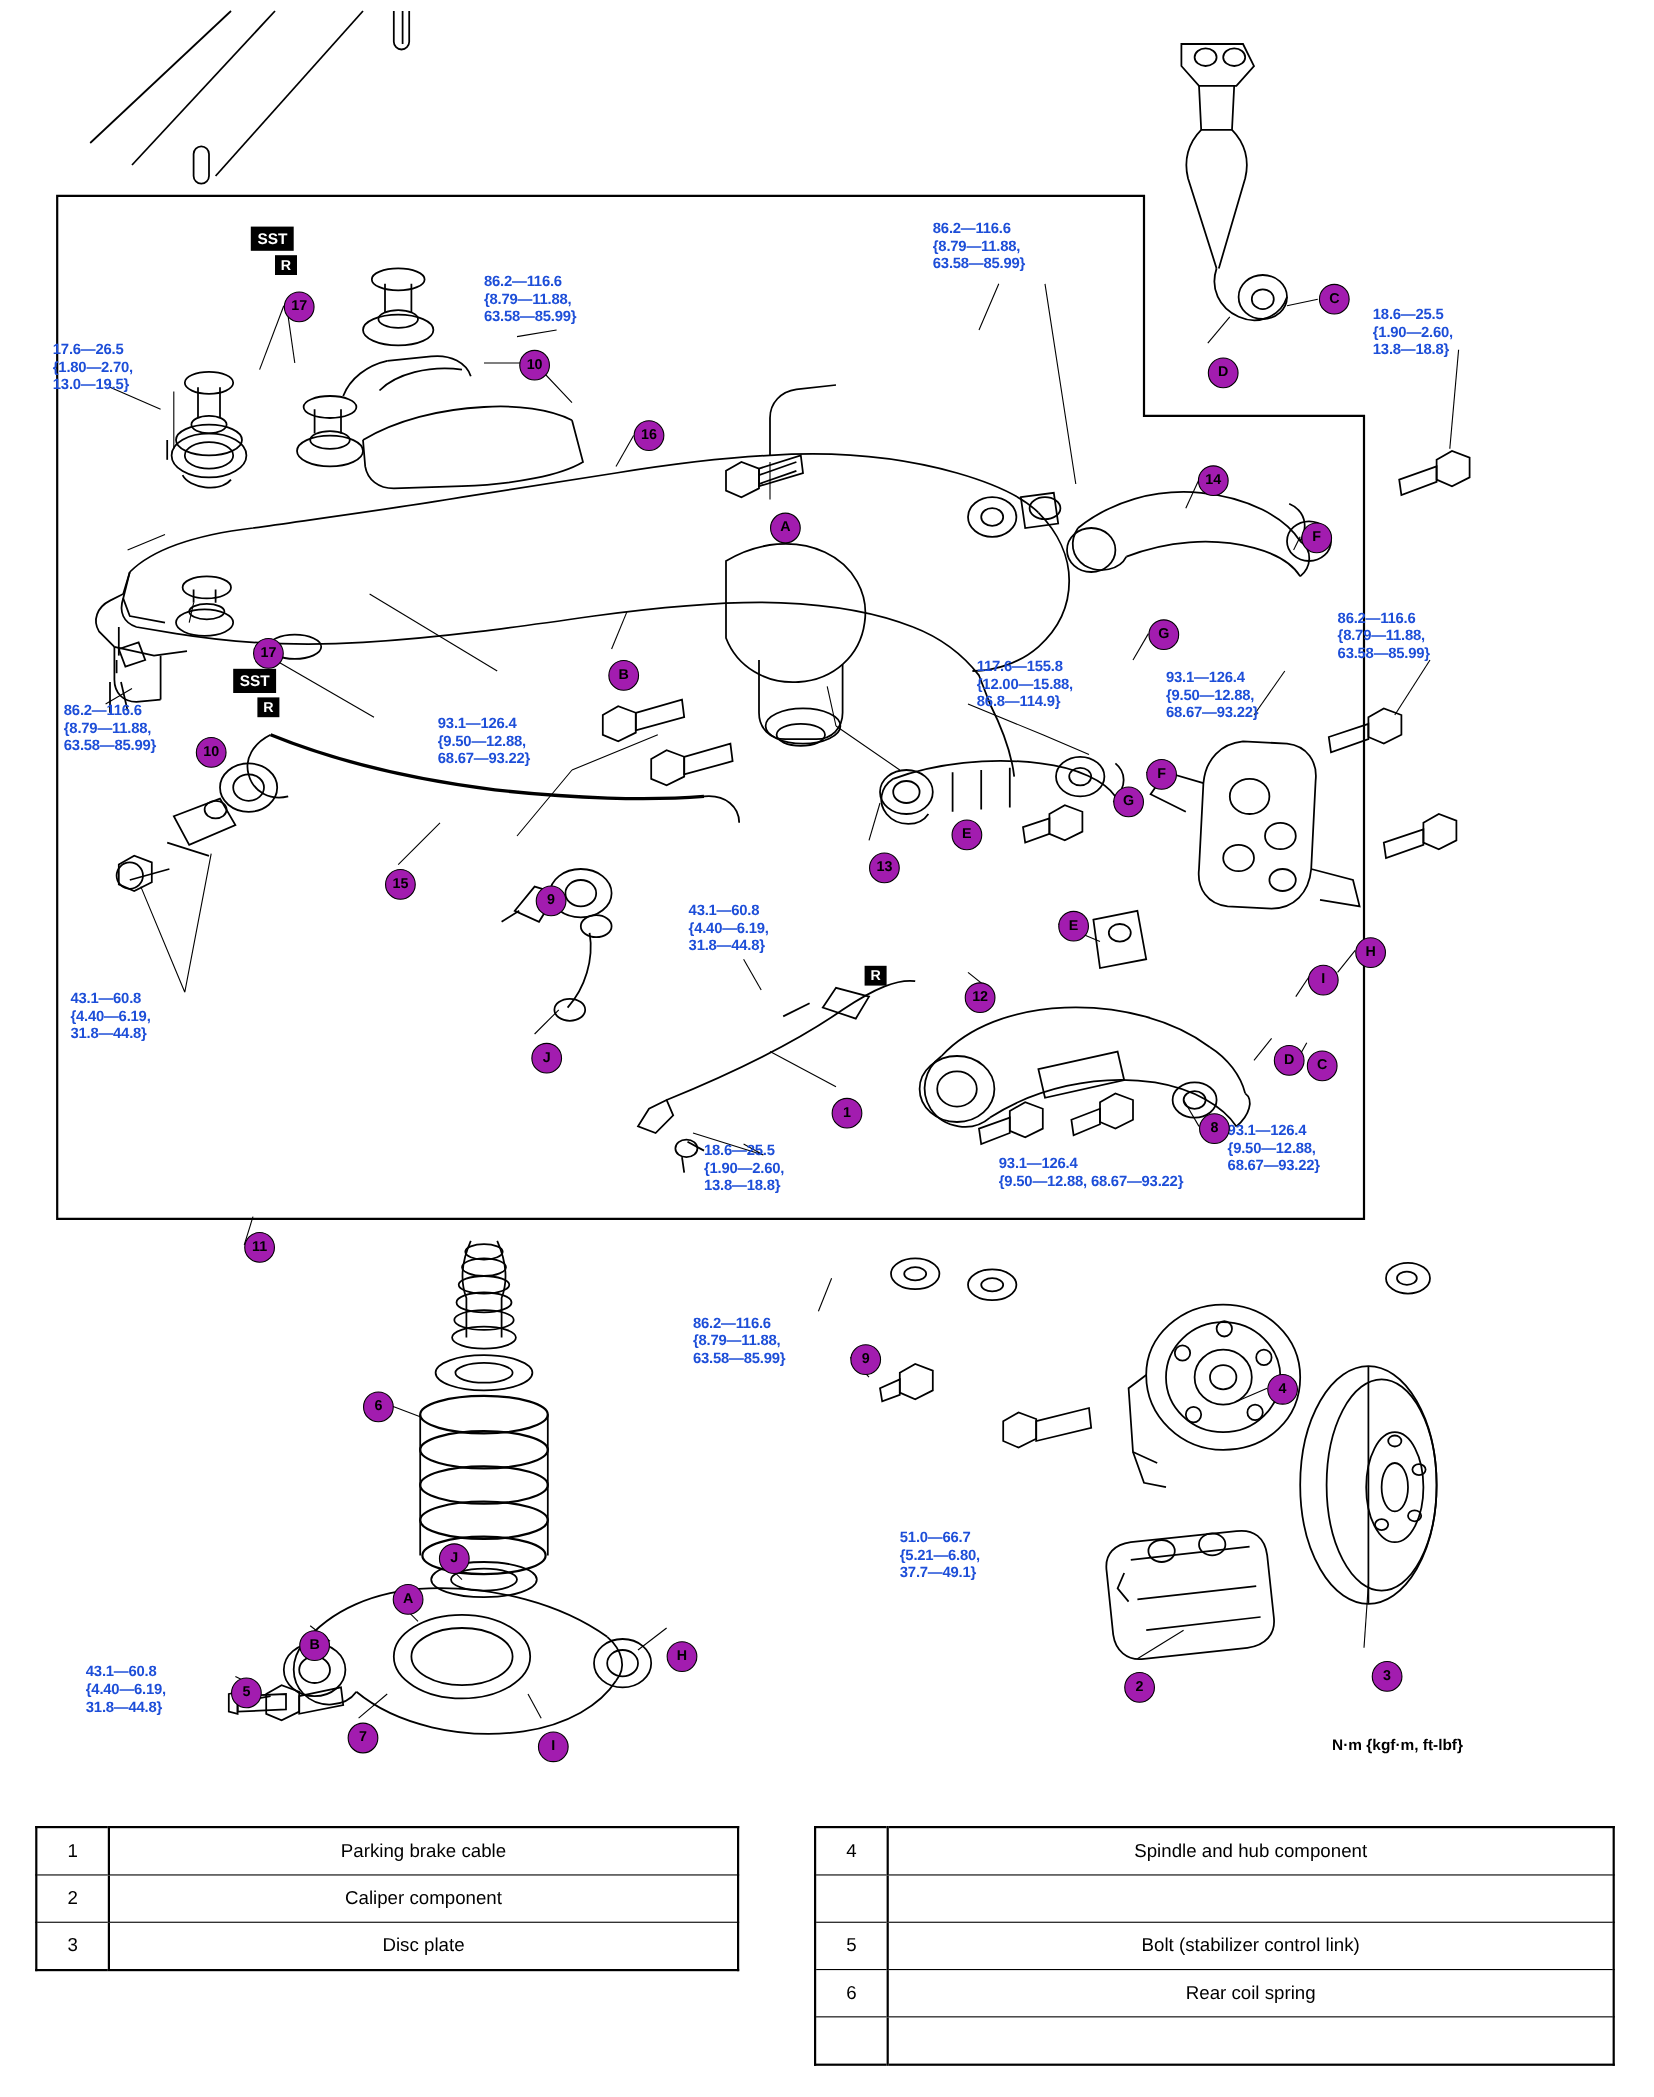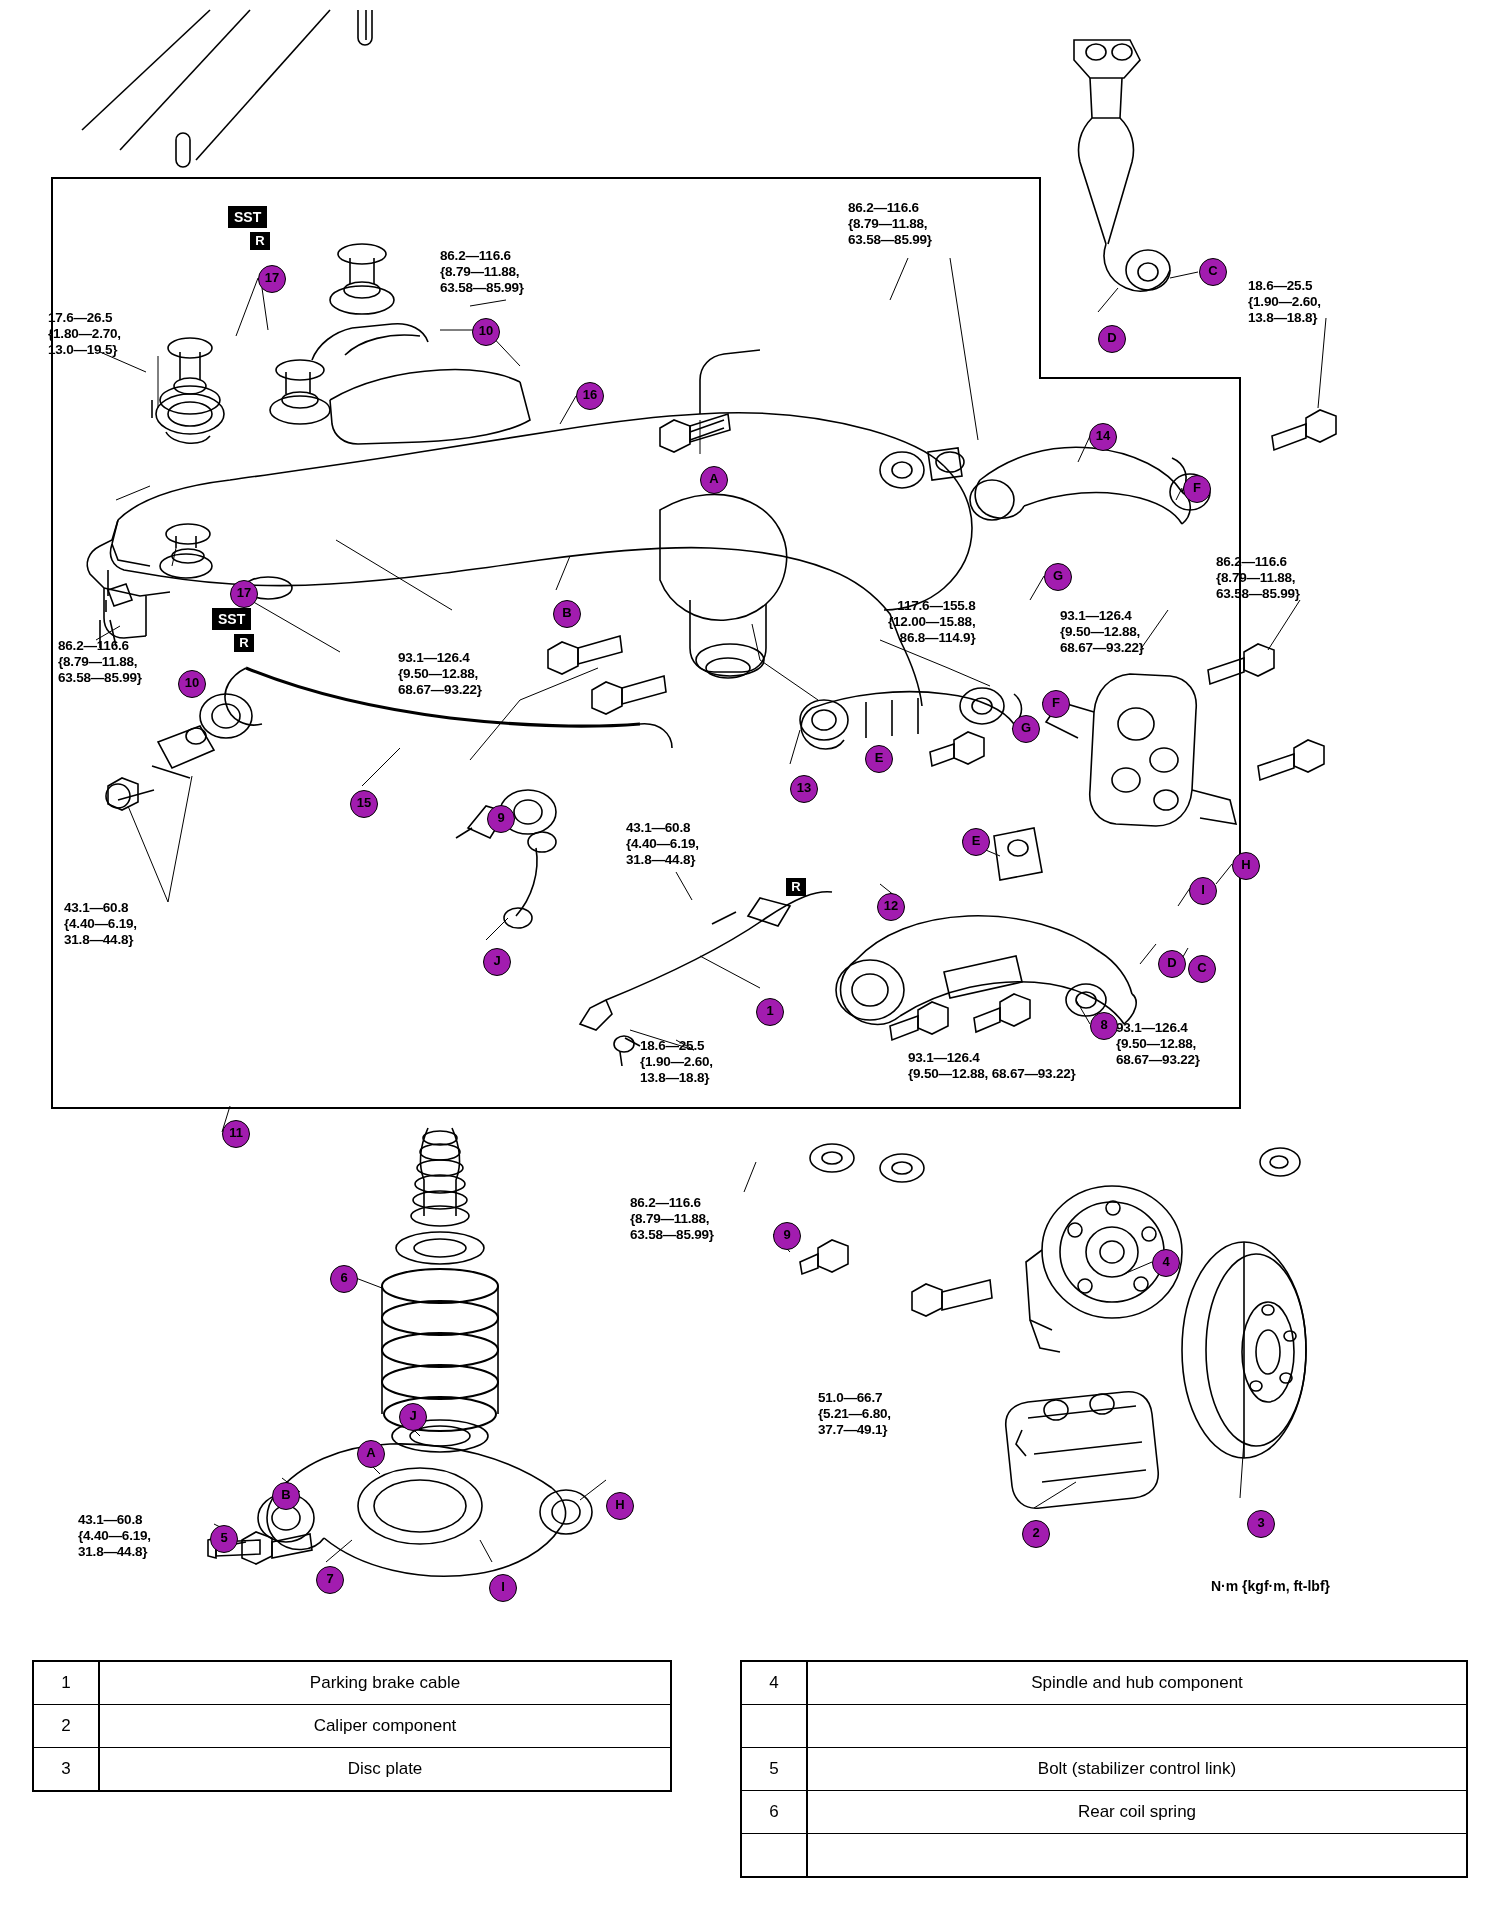--- a/index.html
+++ b/index.html
@@ -29,21 +29,21 @@
   }
   
   .torque {
     position: absolute;
     font-family: "Liberation Sans", sans-serif;
     font-weight: bold;
     font-size: 13.5px;
     line-height: 16px;
     letter-spacing: -0.2px;
     white-space: pre;
-    color: #000000;
+    color: #1d4ed8;
   }
   
   .marker {
     position: absolute;
     width: 26px;
     height: 26px;
     border: 1.6px solid #000;
     border-radius: 50%;
     background: #a21caf;
     font-size: 13px;
@@ -472,21 +472,21 @@
 13.8—18.8}</div>
   <div class="torque" style="left:1216px;top:554px;">86.2—116.6
 {8.79—11.88,
 63.58—85.99}</div>
   <div class="torque" style="left:58px;  top:638px;">86.2—116.6
 {8.79—11.88,
 63.58—85.99}</div>
   <div class="torque" style="left:398px; top:650px;">93.1—126.4
 {9.50—12.88,
 68.67—93.22}</div>
-  <div class="torque" style="left:888px; top:598px;text-align:right;">117.6—155.8
+  <div class="torque" style="left:888px; top:598px;">117.6—155.8
 {12.00—15.88,
 86.8—114.9}</div>
   <div class="torque" style="left:1060px;top:608px;">93.1—126.4
 {9.50—12.88,
 68.67—93.22}</div>
   <div class="torque" style="left:626px; top:820px;">43.1—60.8
 {4.40—6.19,
 31.8—44.8}</div>
   <div class="torque" style="left:64px;  top:900px;">43.1—60.8
 {4.40—6.19,

